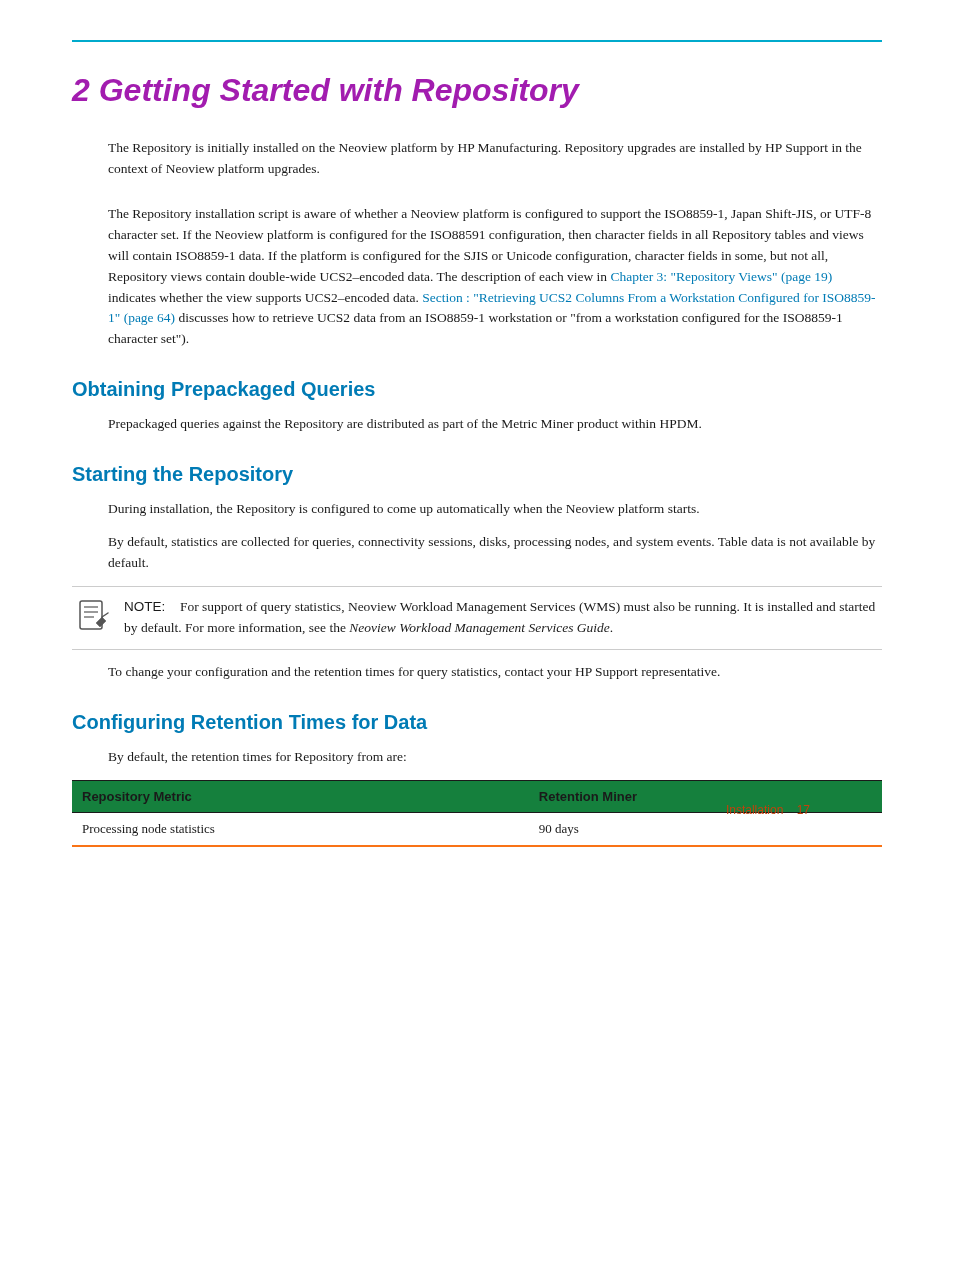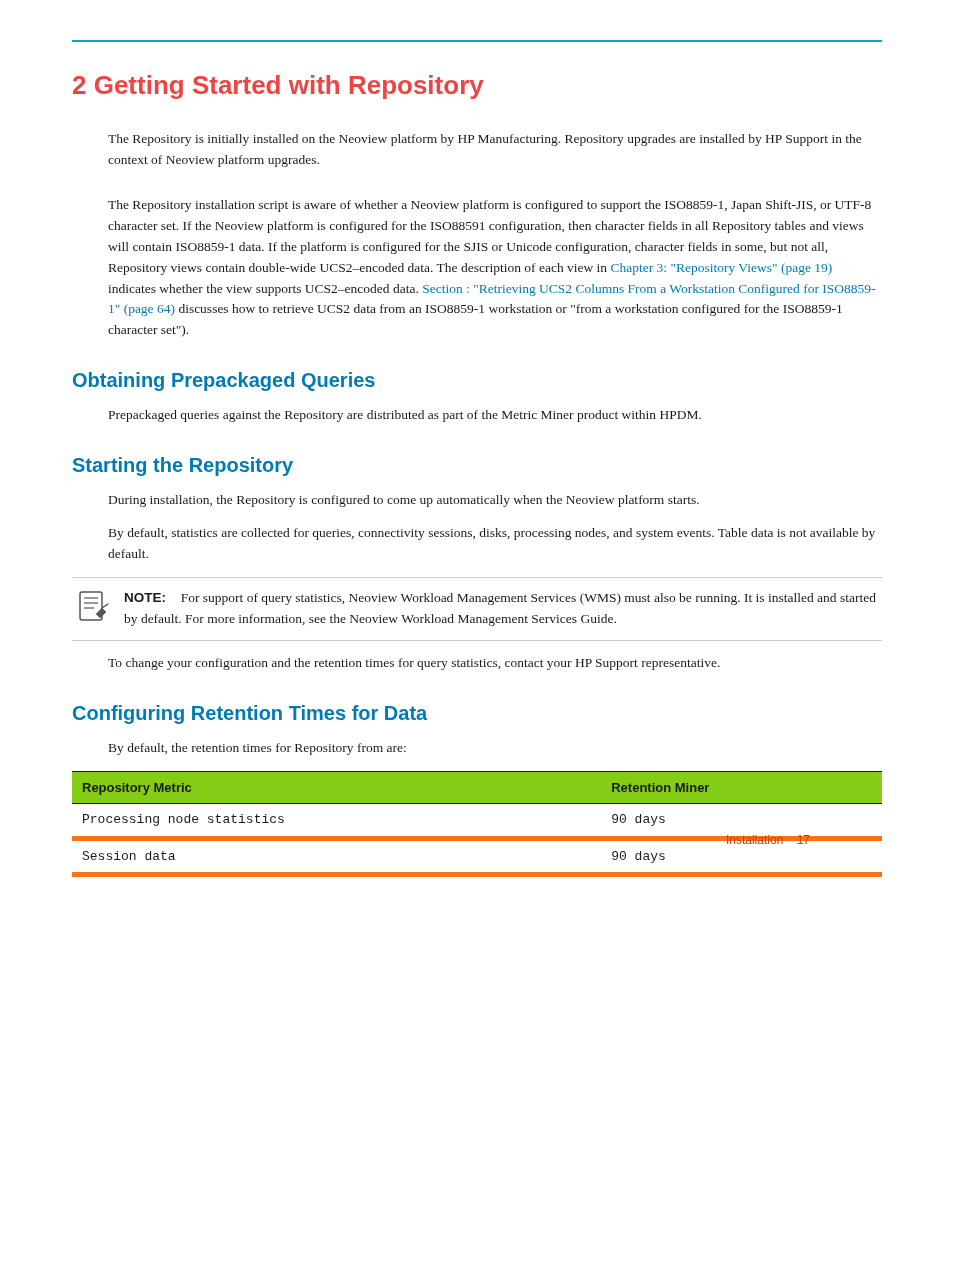--- a/index.html
+++ b/index.html
@@ -15,25 +15,26 @@
       line-height: 1.5;
     }
 
     .page-top-rule {
       border: none;
       border-top: 2px solid #00aacc;
       margin-bottom: 24px;
     }
 
     .chapter-title {
-      font-size: 26px;
+      font-size: 32px;
       font-weight: bold;
-      color: #ef4444;
+      color: #a21caf;
       margin-bottom: 24px;
       font-family: Arial, sans-serif;
+      font-style: italic;
     }
 
     .section-heading {
       font-size: 20px;
       font-weight: bold;
       color: #007bb5;
       margin-bottom: 10px;
       font-family: Arial, sans-serif;
     }
 
@@ -74,52 +75,52 @@
     }
 
     .note-content {
       font-size: 13.5px;
       line-height: 1.55;
       color: #1a1a1a;
       flex: 1;
     }
 
     .note-label {
-      font-weight: bold;
+      font-weight: normal;
       font-family: Arial, sans-serif;
       font-size: 13.5px;
     }
 
     .note-italic {
+      font-style: italic;
     }
 
     table {
       width: 100%;
       border-collapse: collapse;
       margin-top: 12px;
       font-size: 13.5px;
     }
 
     table thead tr {
       border-top: 1.5px solid #1a1a1a;
       border-bottom: 1.5px solid #1a1a1a;
-      background: #84cc16;
+      background: #15803d;
     }
 
     table thead th {
       font-weight: bold;
       font-family: Arial, sans-serif;
       padding: 6px 10px;
       text-align: left;
       font-size: 13px;
     }
 
     table tbody tr {
-      border-bottom: 5px solid #f97316;
-      font-family: Liberation Mono, monospace;
+      border-bottom: 2px solid #f97316;
     }
 
     table tbody td {
       padding: 6px 10px;
       font-size: 13px;
     }
 
     .footer {
       position: absolute;
       bottom: 28px;
@@ -206,24 +207,20 @@
         <tr>
           <th>Repository Metric</th>
           <th>Retention Miner</th>
         </tr>
       </thead>
       <tbody>
         <tr>
           <td>Processing node statistics</td>
           <td>90 days</td>
         </tr>
-        <tr>
-          <td>Session data</td>
-          <td>90 days</td>
-        </tr>
       </tbody>
     </table>
   </div>
 
   <div class="footer">
     <span>Installation&nbsp;&nbsp;&nbsp;&nbsp;17</span>
   </div>
 </div>
 
 </body></html>

